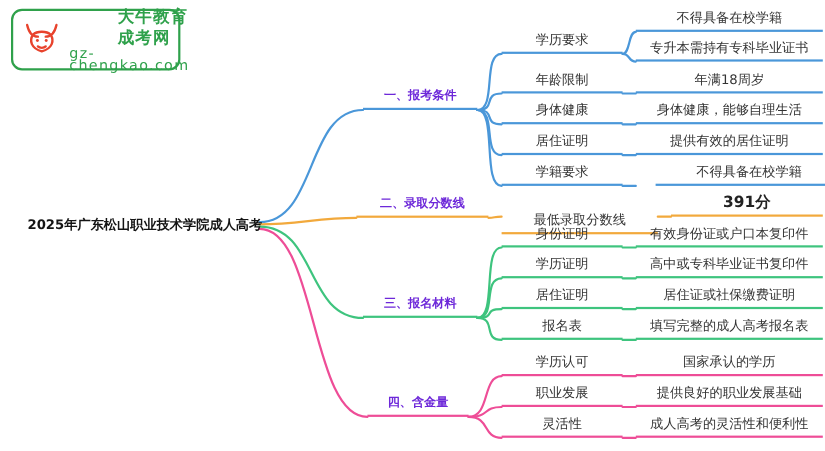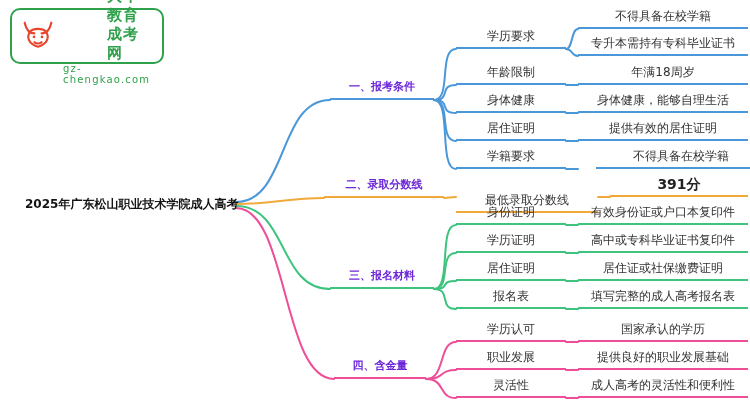--- a/index.html
+++ b/index.html
@@ -7,21 +7,21 @@
   #wires{position:absolute;left:0;top:0;z-index:0;}
   #wires path{fill:none;stroke-width:2;stroke-linecap:round;}
   .node{position:absolute;z-index:1;box-sizing:border-box;height:22px;line-height:19px;
         font-size:12px;text-align:center;color:#333;border-bottom:2px solid #999;white-space:nowrap;}
   .branch-label{height:23px;line-height:20px;font-size:11px;font-weight:bold;color:#6d28d9;}
   .root-node{border-bottom:none;height:24px;line-height:24px;font-size:12px;font-weight:bold;color:#141414;}
   .score{font-size:14px;font-weight:bold;color:#222;}
   .logo{position:absolute;left:10px;top:8px;width:154px;height:56px;z-index:2;box-sizing:border-box;
         border:2px solid #2fa14b;border-radius:10px;display:flex;align-items:center;gap:7px;padding:4px 8px;}
   .logo-title{font-size:15px;font-weight:bold;letter-spacing:1px;line-height:19px;margin-left:44px;}
-  .logo-subtitle{font-size:10px;letter-spacing:1.2px;line-height:11px;}
+  .logo-subtitle{font-size:13px;letter-spacing:1.2px;line-height:11px;}
   .bull{flex:0 0 auto;}
 </style>
 </head>
 <body>
 
 <div id="canvas">
 
   <svg id="wires" width="750" height="410" viewBox="0 0 750 410">
 
     <path d="M 236 202 C 288 202 278 100 330 100" stroke="#4a97d9"></path>

